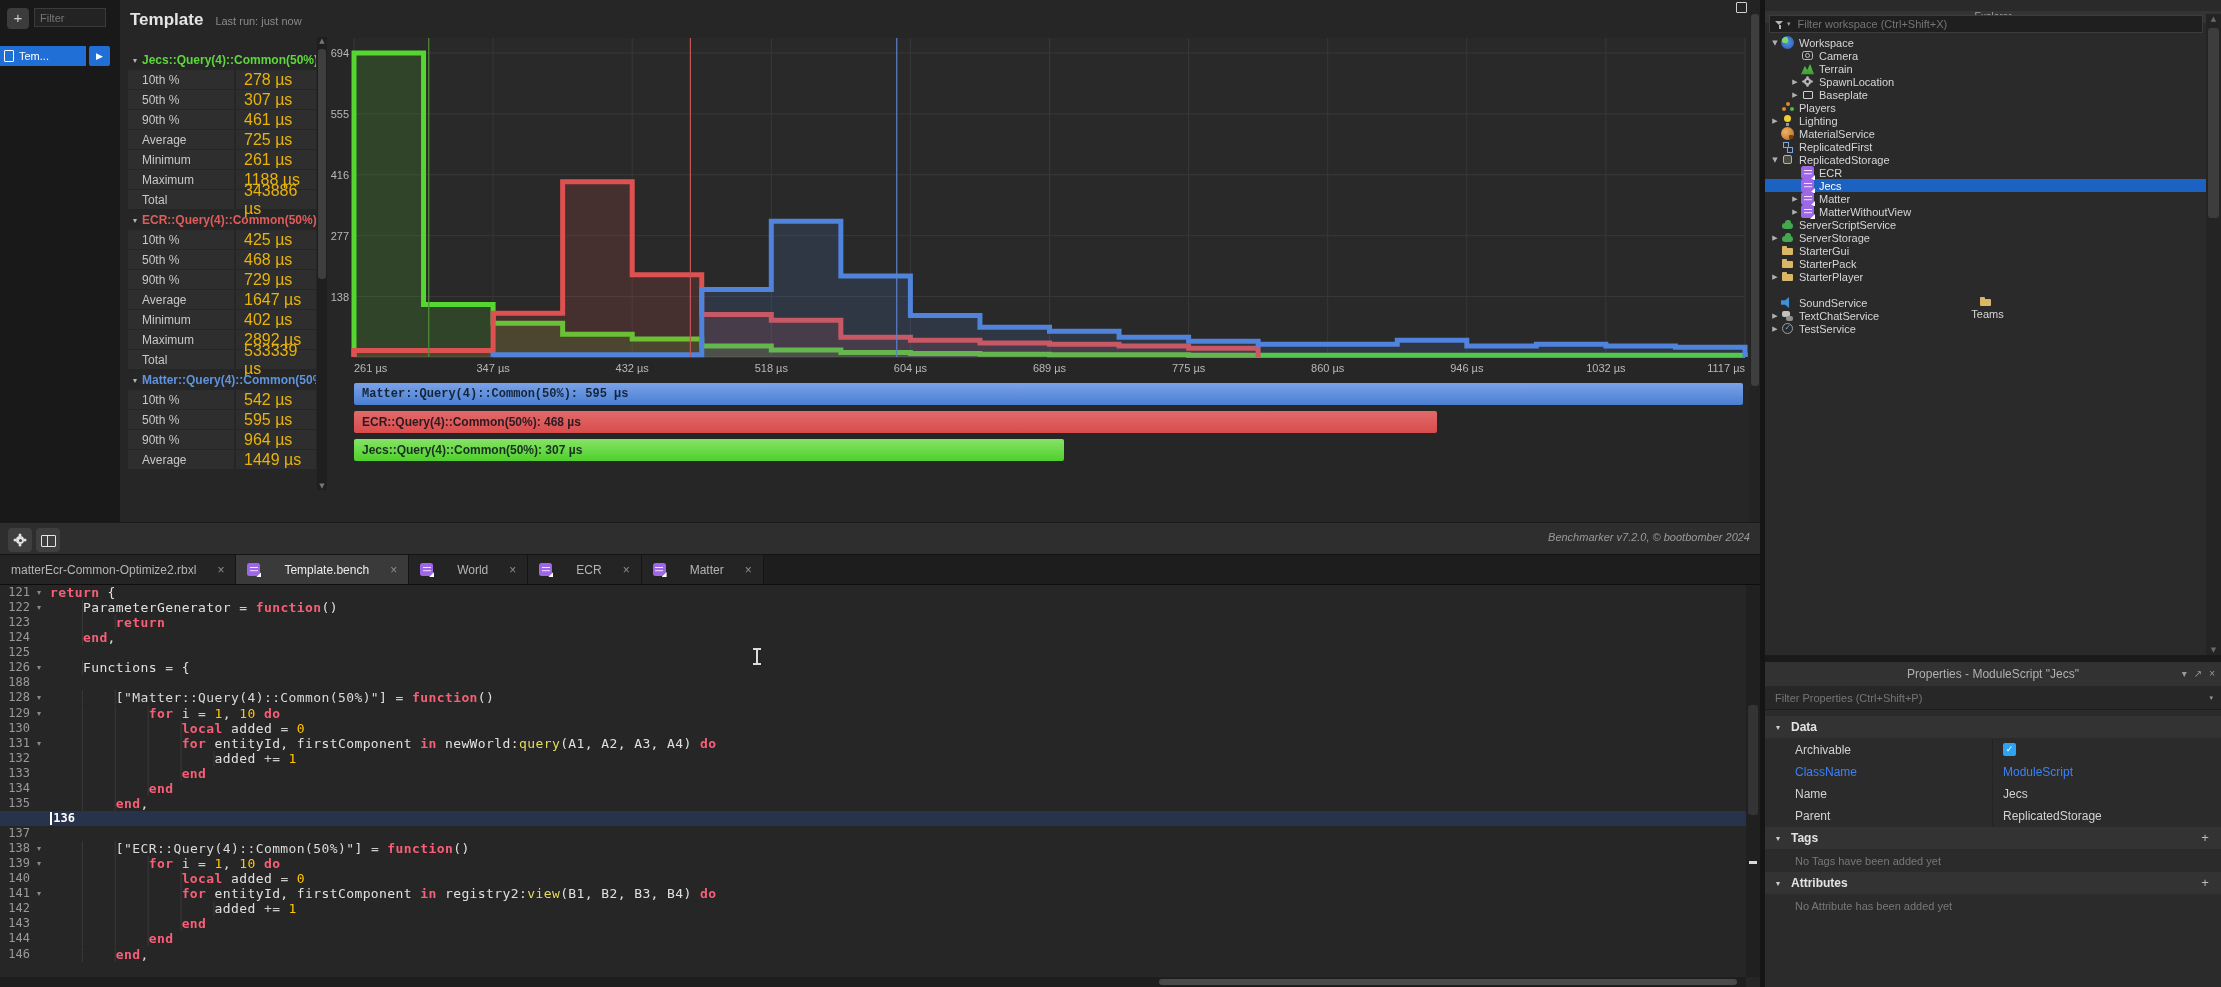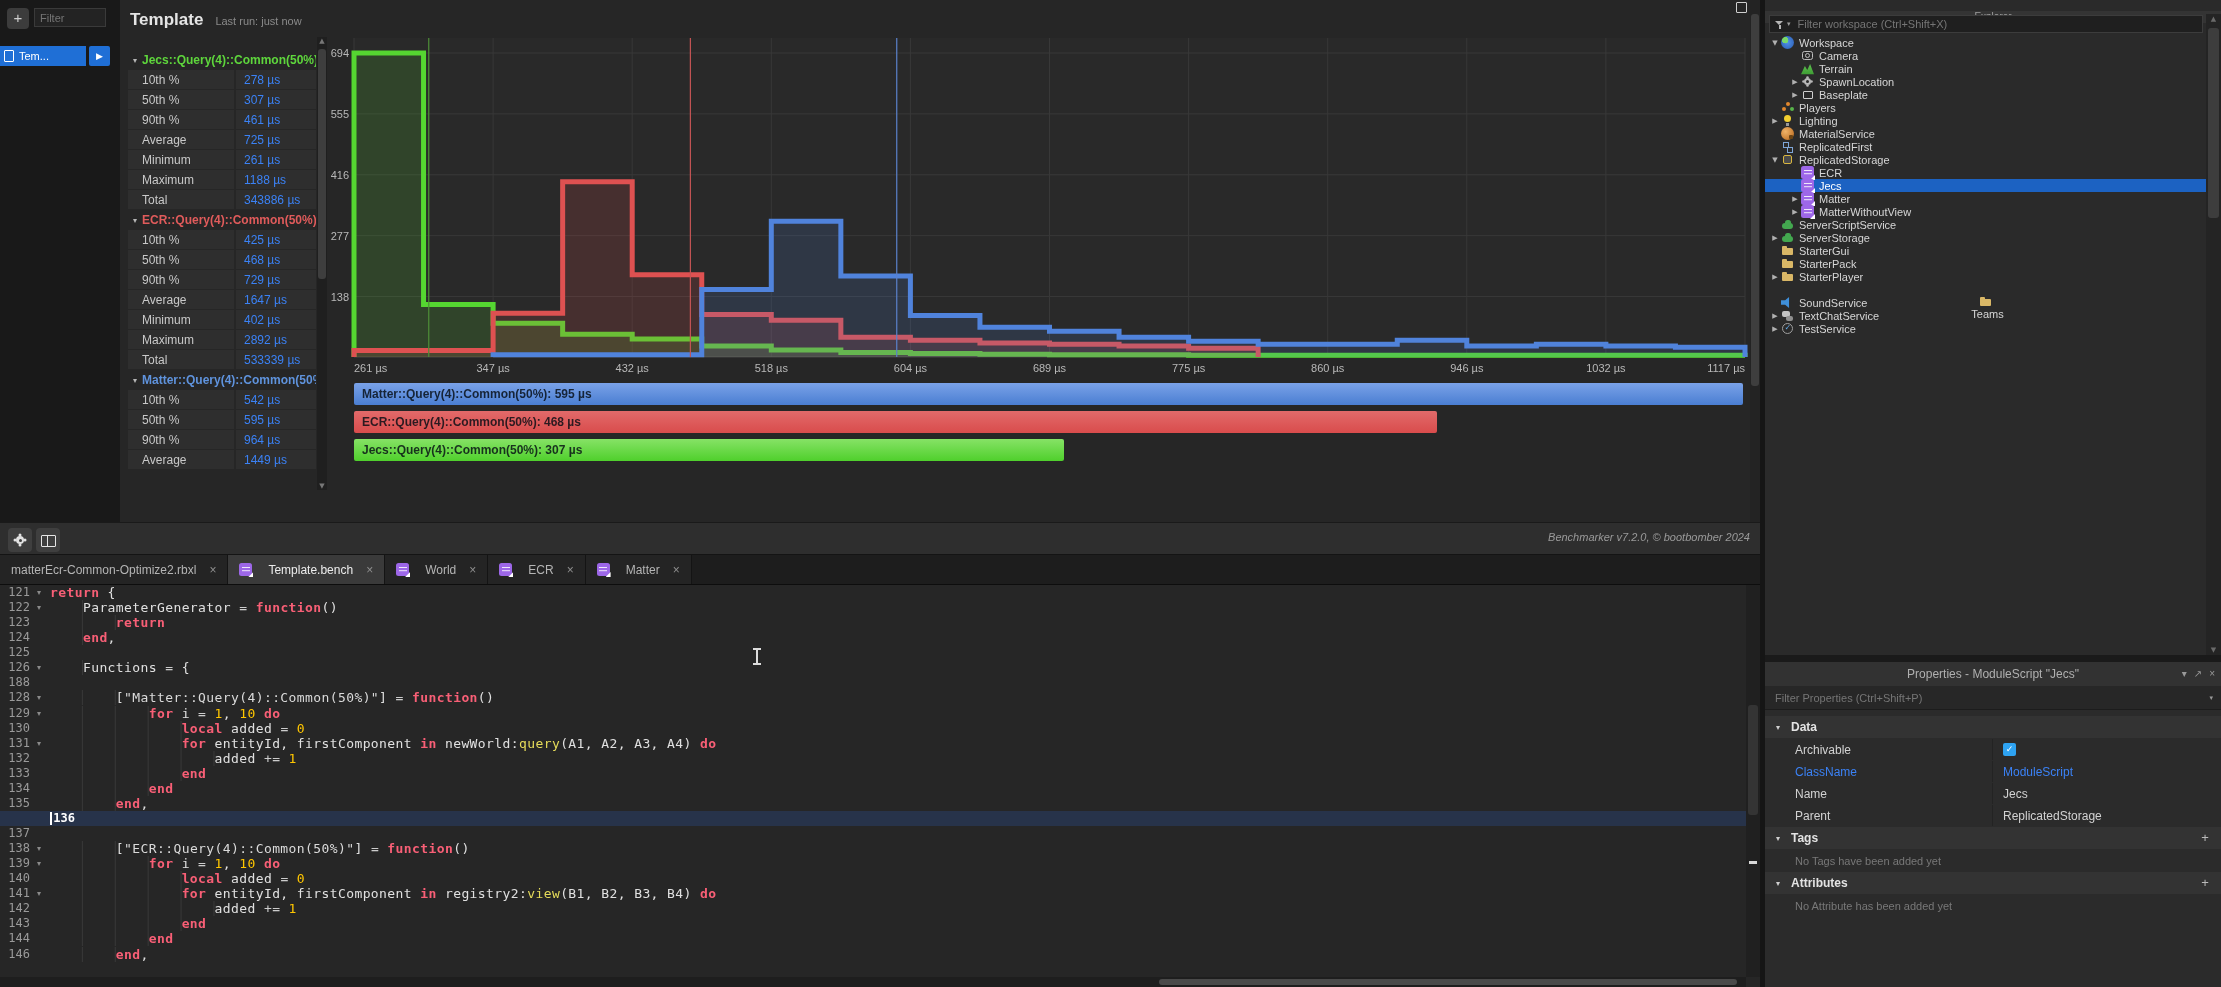--- a/index.html
+++ b/index.html
@@ -25,21 +25,21 @@
   #tp-head{left:10px;top:10px;display:flex;align-items:baseline;gap:12px;white-space:nowrap;}
   #tp-title{font-size:17px;font-weight:bold;color:#e5e5e5;}
   #tp-lastrun{font-size:11px;color:#8a8a8a;}
   #stats-body{left:8px;top:50px;width:188px;}
   .sec-h{height:20px;display:flex;align-items:center;font-size:12px;font-weight:bold;overflow:hidden;white-space:nowrap;}
   .sec-h .chev{font-size:8px;color:#b5b5b5;width:14px;text-align:center;flex:0 0 14px;}
   .srow{height:19px;margin-bottom:1px;display:flex;}
   .srow .lc{width:106px;background:#2e2e2e;margin-right:2px;display:flex;align-items:center;
             padding-left:14px;box-sizing:border-box;font-size:12px;color:#c9c9c9;}
   .srow .vc{flex:1;background:#2e2e2e;display:flex;align-items:center;padding-left:8px;
-            font-size:12px;color:#3b82f6;}
+            font-size:16px;color:#eab308;}
   #stats-scroll{left:197px;top:37px;width:10px;height:453px;background:#1f1f1f;}
   #stats-scroll .thumb{position:absolute;left:1px;top:12px;width:8px;height:230px;background:#3e3e3e;border-radius:3px;}
   #stats-scroll .up,#stats-scroll .dn{position:absolute;left:0;width:10px;text-align:center;font-size:7px;color:#777;}
   #stats-scroll .up{top:0;} #stats-scroll .dn{bottom:0;}
 
   
   #chart-panel{left:330px;top:0;width:1420px;height:522px;background:#262626;}
   #chart-svg{position:absolute;left:0;top:0;}
   .leg-bar{position:absolute;height:22px;border-radius:2px;display:flex;align-items:center;}
   .leg-bar span{font-size:12px;font-weight:bold;color:rgba(5,12,20,.82);padding-left:8px;white-space:nowrap;}
@@ -53,21 +53,21 @@
   .toolbtn{position:absolute;top:5px;width:24px;height:24px;background:#3f3f3f;border-radius:4px;}
   #gear-btn{left:8px;} #book-btn{left:36px;}
   #gear-btn::before{content:'';position:absolute;left:8px;top:8px;width:8px;height:8px;background:#e2e2e2;border-radius:50%;
      box-shadow:0 -5px 0 -2.5px #e2e2e2,0 5px 0 -2.5px #e2e2e2,-5px 0 0 -2.5px #e2e2e2,5px 0 0 -2.5px #e2e2e2;}
   #gear-btn::after{content:'';position:absolute;left:10.5px;top:10.5px;width:3px;height:3px;background:#3f3f3f;border-radius:50%;}
   #book-btn::before{content:'';position:absolute;left:5px;top:7px;width:13px;height:10px;border:1.4px solid #e6e6e6;border-radius:1px;}
   #book-btn::after{content:'';position:absolute;left:11px;top:7px;width:1.4px;height:12px;background:#e6e6e6;}
   #credit{right:10px;top:8px;font-size:11px;font-style:italic;color:#9a9a9a;}
 
   #tab-bar{left:0;top:555px;width:1760px;height:30px;background:#1d1d1d;display:flex;border-bottom:1px solid #0d0d0d;box-sizing:border-box;}
-  .tab{height:100%;display:flex;align-items:center;gap:11px;padding:0 11px;background:#242424;
+  .tab{height:100%;display:flex;align-items:center;gap:19px;padding:0 11px;background:#242424;
        border-right:1px solid #141414;font-size:12px;color:#b5b5b5;white-space:nowrap;}
   .tab.active{background:#3a3a3a;color:#ececec;}
   .tab .x{color:#8f8f8f;font-size:12px;margin-left:2px;}
 
   
   #code-editor{left:0;top:585px;width:1746px;height:392px;background:#262626;overflow:hidden;}
   .cl{position:relative;height:15.07px;line-height:15.07px;white-space:pre;
       font-family:"DejaVu Sans Mono",monospace;font-size:13px;letter-spacing:.4px;}
   .cl.active{background:#27334a;}
   .cl .num{position:absolute;left:0;width:30px;text-align:right;color:#9a9a9a;font-size:12px;letter-spacing:0;}
@@ -329,21 +329,21 @@
         <path d="M24,357 L24,53 L93.55,53 L93.55,304.4351585014409 L163.1,304.4351585014409 L163.1,323.2708933717579 L232.64999999999998,323.2708933717579 L232.64999999999998,334.2219020172911 L302.2,334.2219020172911 L302.2,339.0403458213257 L371.75,339.0403458213257 L371.75,346.04899135446686 L441.3,346.04899135446686 L441.29999999999995,349.9913544668588 L510.84999999999997,349.9913544668588 L510.84999999999997,352.61959654178673 L580.4,352.61959654178673 L580.4,353.4956772334294 L649.9499999999999,353.4956772334294 L649.9499999999999,354.3717579250721 L719.4999999999999,354.3717579250721 L719.5,354.8097982708934 L789.05,354.8097982708934 L789.05,354.8097982708934 L858.5999999999999,354.8097982708934 L858.5999999999999,355.2478386167147 L928.1499999999999,355.2478386167147 L928.15,355.2478386167147 L997.6999999999999,355.2478386167147 L997.6999999999999,355.2478386167147 L1067.25,355.2478386167147 L1067.25,355.2478386167147 L1136.8,355.2478386167147 L1136.8,355.2478386167147 L1206.35,355.2478386167147 L1206.35,355.2478386167147 L1275.8999999999999,355.2478386167147 L1275.8999999999999,355.2478386167147 L1345.4499999999998,355.2478386167147 L1345.45,355.2478386167147 L1415,355.2478386167147 L1415,357" fill="none" stroke="#55d631" stroke-width="5" stroke-linejoin="miter"></path>
         <path d="M24,357 L24,350.42939481268013 L93.55,350.42939481268013 L93.55,350.42939481268013 L163.1,350.42939481268013 L163.1,313.19596541786746 L232.64999999999998,313.19596541786746 L232.64999999999998,181.78386167146974 L302.2,181.78386167146974 L302.2,274.64841498559076 L371.75,274.64841498559076 L371.75,314.5100864553314 L441.3,314.5100864553314 L441.29999999999995,320.20461095100865 L510.84999999999997,320.20461095100865 L510.84999999999997,337.28818443804033 L580.4,337.28818443804033 L580.4,340.35446685878964 L649.9499999999999,340.35446685878964 L649.9499999999999,342.98270893371756 L719.4999999999999,342.98270893371756 L719.5,344.2968299711816 L789.05,344.2968299711816 L789.05,346.04899135446686 L858.5999999999999,346.04899135446686 L858.5999999999999,348.23919308357347 L928.1499999999999,348.23919308357347 L928.1499999999999,357 Z" fill="#de5151" fill-opacity="0.16" stroke="none"></path>
         <path d="M24,357 L24,350.42939481268013 L93.55,350.42939481268013 L93.55,350.42939481268013 L163.1,350.42939481268013 L163.1,313.19596541786746 L232.64999999999998,313.19596541786746 L232.64999999999998,181.78386167146974 L302.2,181.78386167146974 L302.2,274.64841498559076 L371.75,274.64841498559076 L371.75,314.5100864553314 L441.3,314.5100864553314 L441.29999999999995,320.20461095100865 L510.84999999999997,320.20461095100865 L510.84999999999997,337.28818443804033 L580.4,337.28818443804033 L580.4,340.35446685878964 L649.9499999999999,340.35446685878964 L649.9499999999999,342.98270893371756 L719.4999999999999,342.98270893371756 L719.5,344.2968299711816 L789.05,344.2968299711816 L789.05,346.04899135446686 L858.5999999999999,346.04899135446686 L858.5999999999999,348.23919308357347 L928.1499999999999,348.23919308357347 L928.1499999999999,357" fill="none" stroke="#de5151" stroke-width="5" stroke-linejoin="miter"></path>
         <path d="M163.1,357 L163.1,354.8097982708934 L232.64999999999998,354.8097982708934 L232.64999999999998,354.8097982708934 L302.2,354.8097982708934 L302.2,354.8097982708934 L371.75,354.8097982708934 L371.75,289.54178674351584 L441.3,289.54178674351584 L441.29999999999995,221.20749279538904 L510.84999999999997,221.20749279538904 L510.84999999999997,275.9625360230548 L580.4,275.9625360230548 L580.4,315.38616714697406 L649.9499999999999,315.38616714697406 L649.9499999999999,327.21325648414984 L719.4999999999999,327.21325648414984 L719.5,331.1556195965418 L789.05,331.1556195965418 L789.05,337.28818443804033 L858.5999999999999,337.28818443804033 L858.5999999999999,341.2305475504323 L928.1499999999999,341.2305475504323 L928.15,344.2968299711816 L997.6999999999999,344.2968299711816 L997.6999999999999,344.2968299711816 L1067.25,344.2968299711816 L1067.25,340.35446685878964 L1136.8,340.35446685878964 L1136.8,346.04899135446686 L1206.35,346.04899135446686 L1206.35,344.2968299711816 L1275.8999999999999,344.2968299711816 L1275.8999999999999,346.04899135446686 L1345.4499999999998,346.04899135446686 L1345.45,347.3631123919308 L1415,347.3631123919308 L1415,357 Z" fill="#5083dc" fill-opacity="0.16" stroke="none"></path>
         <path d="M163.1,357 L163.1,354.8097982708934 L232.64999999999998,354.8097982708934 L232.64999999999998,354.8097982708934 L302.2,354.8097982708934 L302.2,354.8097982708934 L371.75,354.8097982708934 L371.75,289.54178674351584 L441.3,289.54178674351584 L441.29999999999995,221.20749279538904 L510.84999999999997,221.20749279538904 L510.84999999999997,275.9625360230548 L580.4,275.9625360230548 L580.4,315.38616714697406 L649.9499999999999,315.38616714697406 L649.9499999999999,327.21325648414984 L719.4999999999999,327.21325648414984 L719.5,331.1556195965418 L789.05,331.1556195965418 L789.05,337.28818443804033 L858.5999999999999,337.28818443804033 L858.5999999999999,341.2305475504323 L928.1499999999999,341.2305475504323 L928.15,344.2968299711816 L997.6999999999999,344.2968299711816 L997.6999999999999,344.2968299711816 L1067.25,344.2968299711816 L1067.25,340.35446685878964 L1136.8,340.35446685878964 L1136.8,346.04899135446686 L1206.35,346.04899135446686 L1206.35,344.2968299711816 L1275.8999999999999,344.2968299711816 L1275.8999999999999,346.04899135446686 L1345.4499999999998,346.04899135446686 L1345.45,347.3631123919308 L1415,347.3631123919308 L1415,357" fill="none" stroke="#5083dc" stroke-width="5" stroke-linejoin="miter"></path>
         <line x1="98.75" x2="98.75" y1="38" y2="357" stroke="#4e8f38" stroke-width="1.2"></line>
         <line x1="360.375" x2="360.375" y1="38" y2="357" stroke="#c65555" stroke-width="1.2"></line>
         <line x1="566.75" x2="566.75" y1="38" y2="357" stroke="#5b82cc" stroke-width="1.2"></line>
       </svg>
     <div id="legend">
-        <div class="leg-bar" style="left: 24px; top: 383px; width: 1389px; background: linear-gradient(rgb(122, 162, 232), rgb(74, 126, 210));">
+        <div class="leg-bar" style="left: 24px; top: 383px; width: 1389px; background: linear-gradient(rgb(122, 162, 232), rgb(74, 126, 210)); font-family: Liberation Mono, monospace;">
           <span>Matter::Query(4)::Common(50%): 595 µs</span>
         </div>
         <div class="leg-bar" style="left: 24px; top: 411px; width: 1083px; background: linear-gradient(rgb(226, 106, 106), rgb(217, 76, 76));">
           <span>ECR::Query(4)::Common(50%): 468 µs</span>
         </div>
         <div class="leg-bar" style="left: 24px; top: 439px; width: 710px; background: linear-gradient(rgb(134, 226, 102), rgb(79, 208, 44));">
           <span>Jecs::Query(4)::Common(50%): 307 µs</span>
         </div>
       </div>
   </div>

